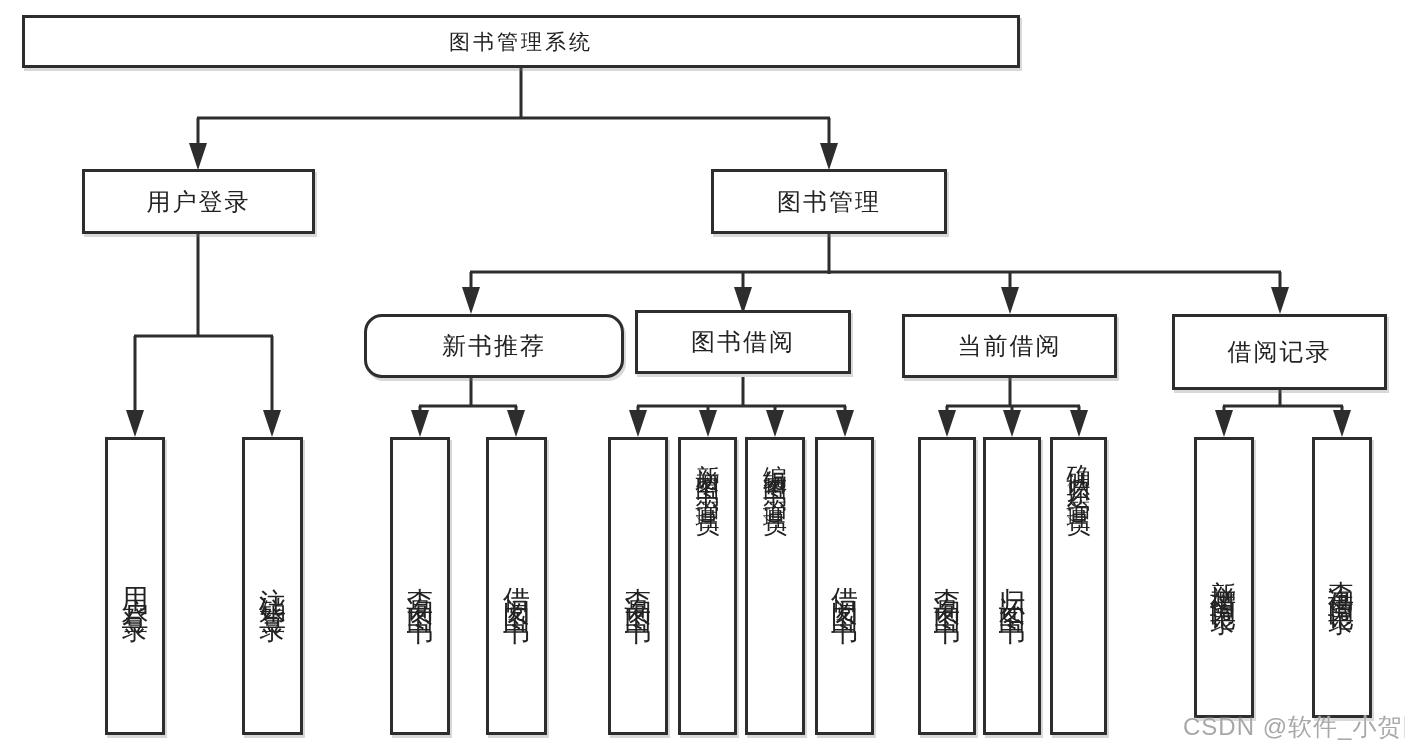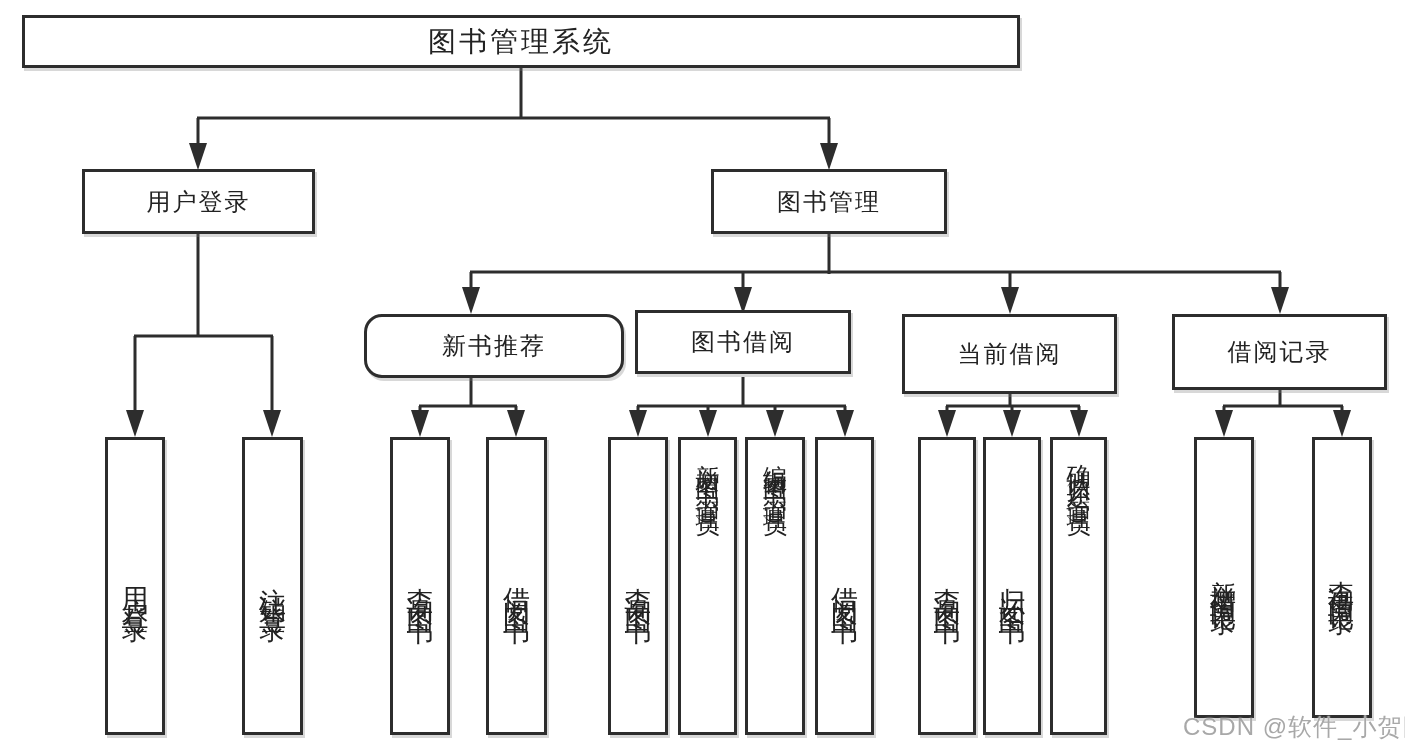--- a/index.html
+++ b/index.html
@@ -31,21 +31,21 @@
     align-items: center;
     justify-content: center;
     box-shadow: 2px 3px 0 rgba(125,125,125,0.30);
     white-space: nowrap;
   }
   .node.hbox {
     font-size: 24px;
     letter-spacing: 2px;
   }
   .node.root-box {
-    font-size: 28px;
+    font-size: 21px;
     letter-spacing: 3px;
   }
   .leaf > span {
     writing-mode: vertical-rl;
     text-orientation: mixed;
   }
   .leaf.len4 {
     font-size: 27px;
   }
   .leaf.len4 > span { letter-spacing: 10px; }
@@ -96,21 +96,21 @@
          M1215 410 L1233 410 L1224 437 Z  M1333 410 L1351 410 L1342 437 Z"></path>
   </svg>
 
   <div class="node hbox root-box" style="left:22px; top:15px; width:998px; height:53px;">图书管理系统</div>
 
   <div class="node hbox" style="left:82px; top:169px; width:233px; height:65px;">用户登录</div>
   <div class="node hbox" style="left:711px; top:169px; width:236px; height:65px;">图书管理</div>
 
   <div class="node hbox" style="left:364px; top:314px; width:260px; height:64px;border-radius:18px;">新书推荐</div>
   <div class="node hbox" style="left:635px; top:310px; width:216px; height:64px;">图书借阅</div>
-  <div class="node hbox" style="left:902px; top:314px; width:215px; height:80px;">当前借阅</div>
+  <div class="node hbox" style="left:902px; top:314px; width:215px; height:64px;">当前借阅</div>
   <div class="node hbox" style="left:1172px; top:314px; width:215px; height:76px;">借阅记录</div>
 
   <div class="node leaf len4" style="left:105px; top:437px; width:60px; height:298px;">
     <span>用户登录</span>
   </div>
   <div class="node leaf len4" style="left:242px; top:437px; width:61px; height:298px;">
     <span>注销登录</span>
   </div>
 
   <div class="node leaf len4" style="left:390px; top:437px; width:60px; height:298px;">

